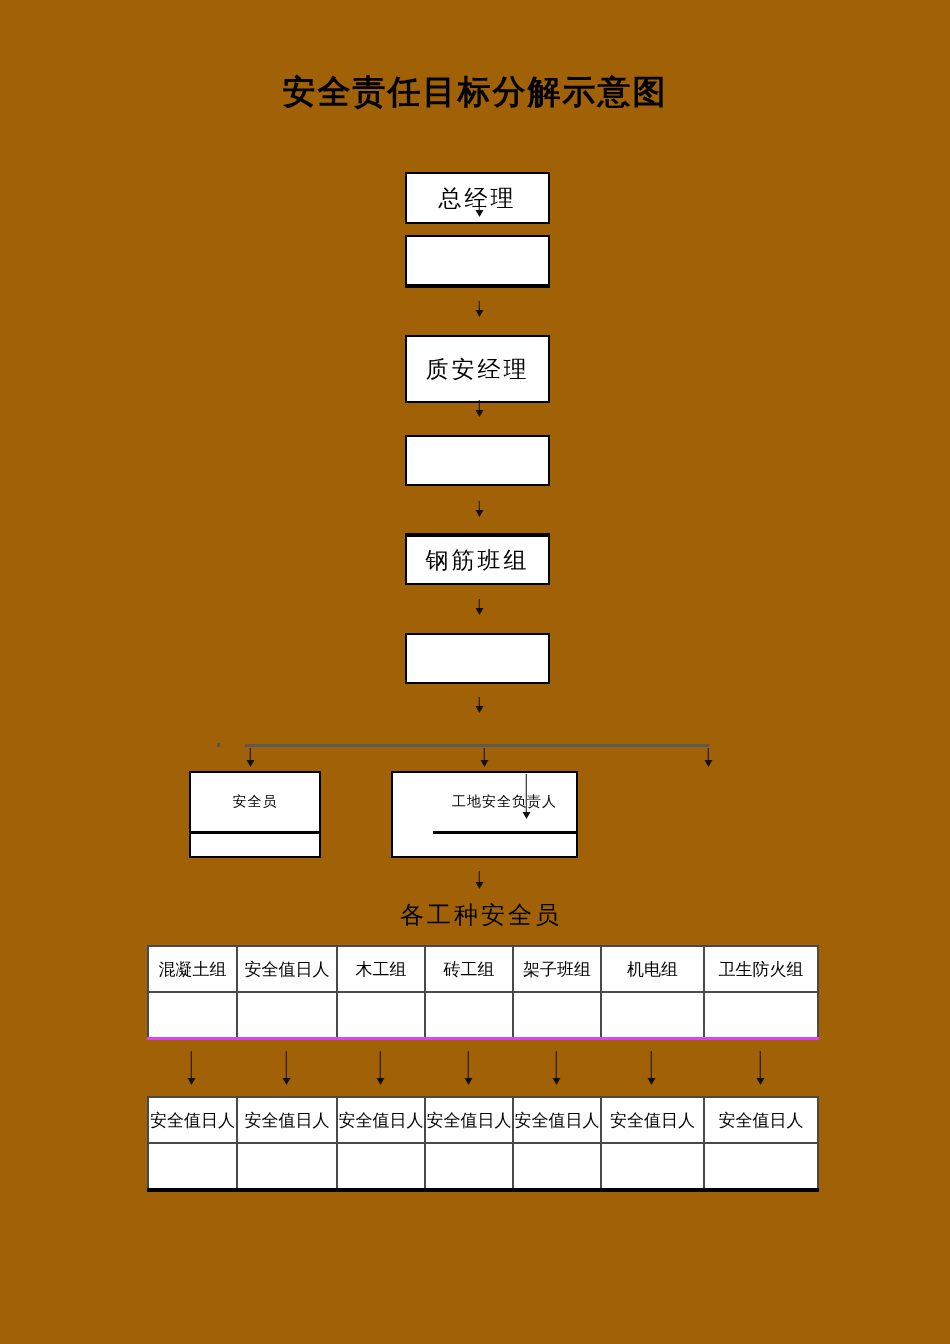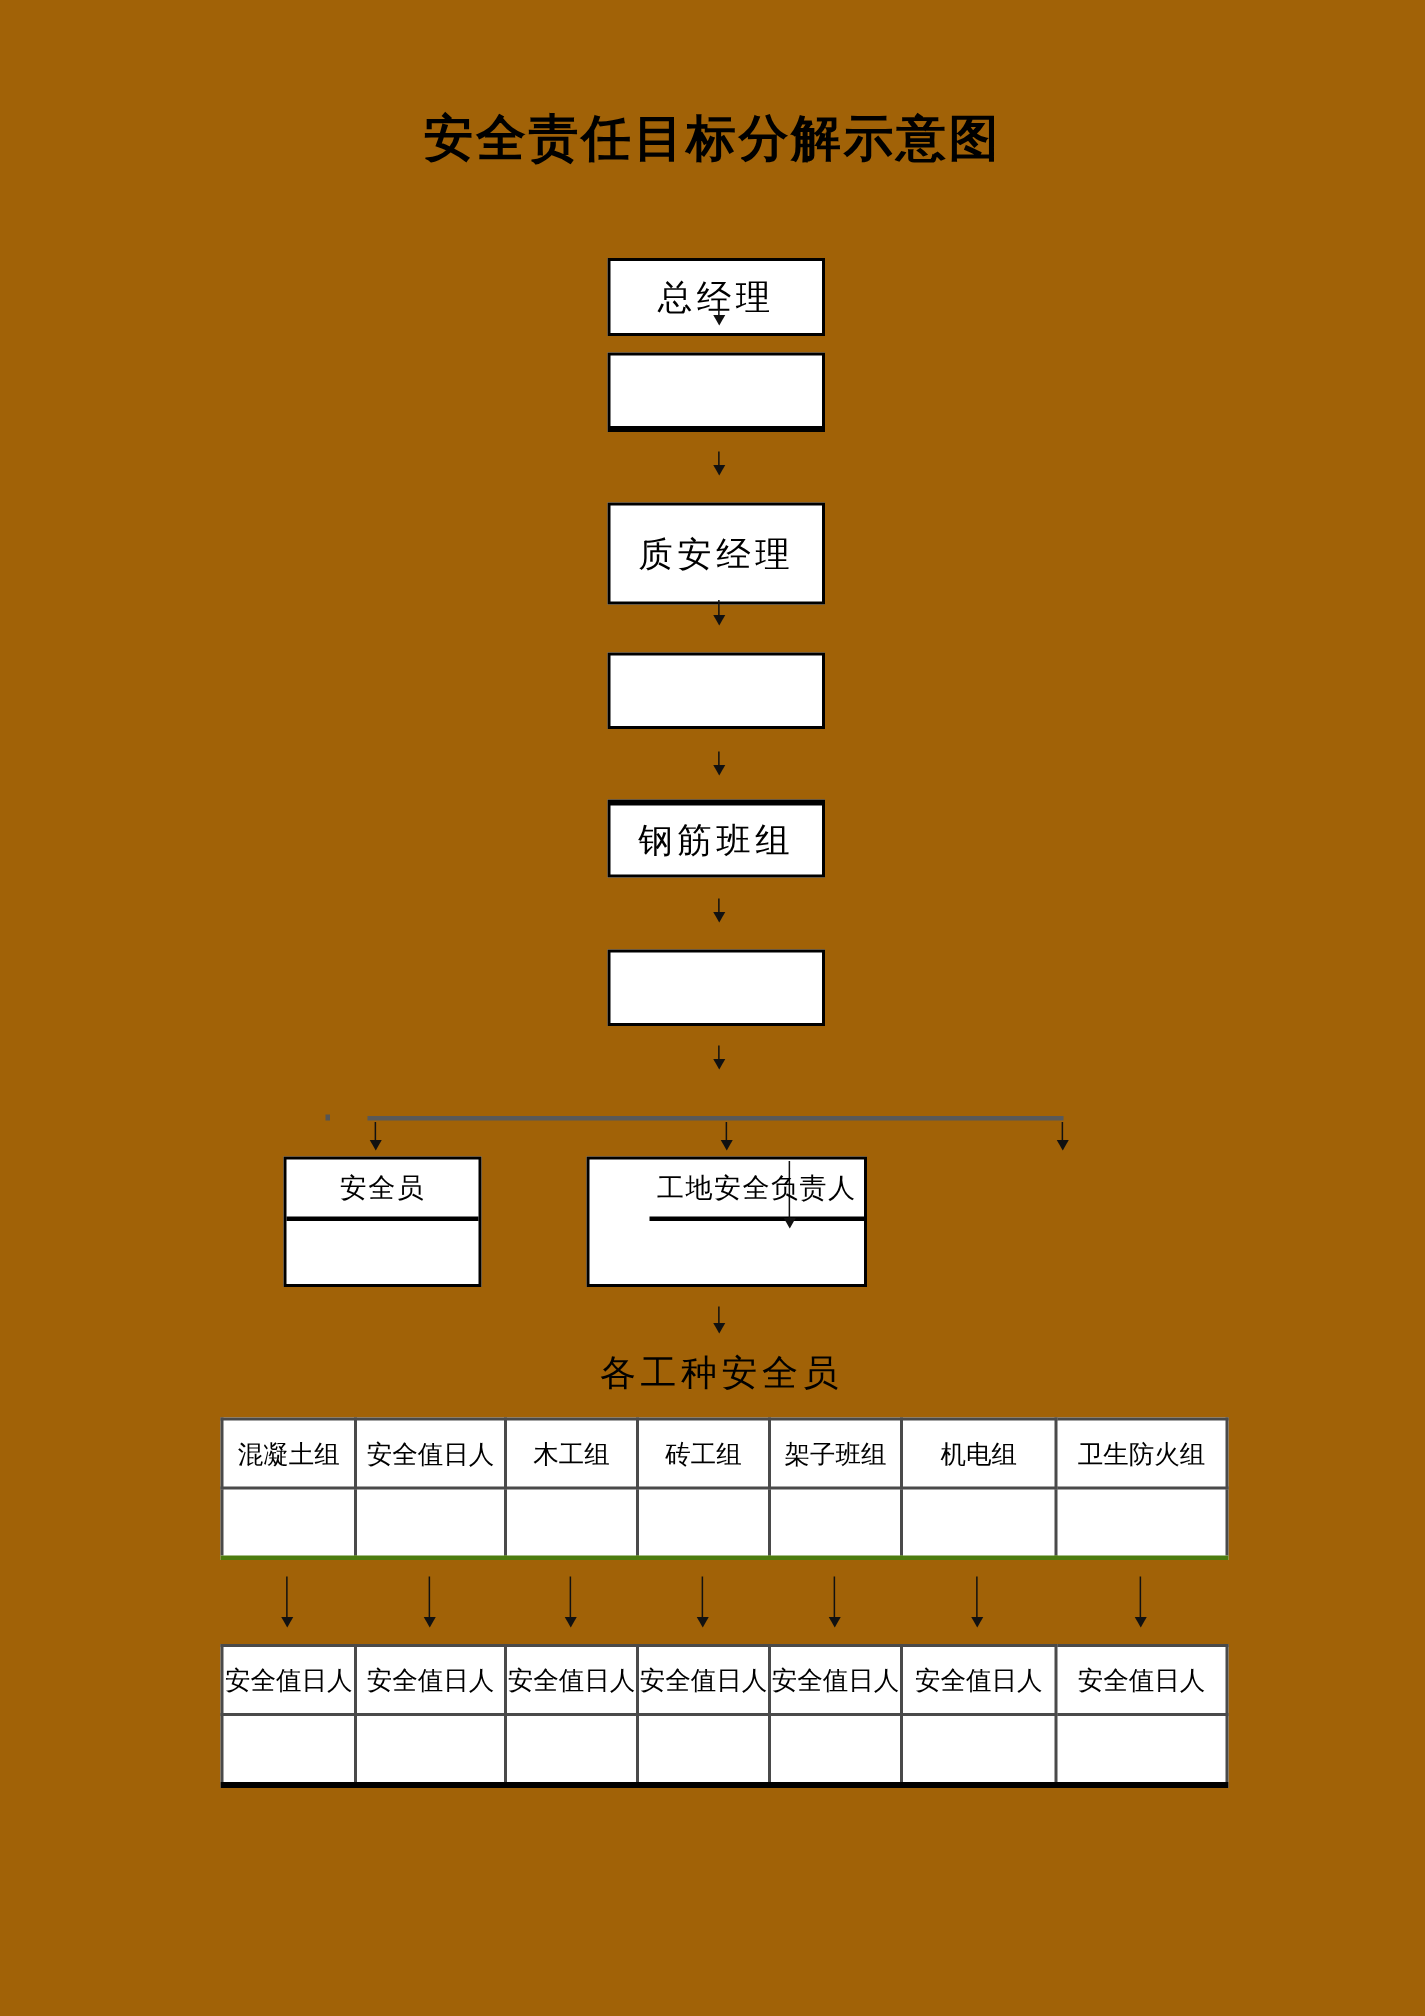--- a/index.html
+++ b/index.html
@@ -34,41 +34,41 @@
     border-top:7px solid #111;
   }
   .hline { position:absolute; left:245px; top:744px; width:464px; height:3px; background:#595959; }
   .dot   { position:absolute; left:217px; top:743px; width:3px; height:4px; background:#555; }
   
   .bbox {
     position:absolute; top:771px; height:87px; box-sizing:border-box;
     border:2px solid #000; background:#fff;
   }
   .bbox-label {
-    position:relative; height:41px; box-sizing:border-box;
+    position:relative; height:61px; box-sizing:border-box;
     border-bottom:3px solid #000;
     display:flex; align-items:center; justify-content:center;
-    font-size:18px; letter-spacing:1px;
+    font-size:14px; letter-spacing:1px;
   }
   .bbox-label .txt { position:relative; z-index:1; }
   .inner-arrow { z-index:0; }
   .section-label {
     position:absolute; top:899px; left:12px; right:0;
     text-align:center; font-size:24px; letter-spacing:3px;
   }
   
   table.grid {
     position:absolute; left:147px; width:670px;
     border-collapse:collapse; table-layout:fixed; background:#fff;
   }
   table.grid td {
     border:2px solid #4a4a4a; text-align:center; vertical-align:middle;
     font-size:17px; height:44px; padding:0; overflow:hidden; white-space:nowrap;
   }
-  table.grid.t1 { top:945px; border-bottom:3px solid #4d7c0f; }
+  table.grid.t1 { top:945px; border-bottom:3px solid #d946ef; }
   table.grid.t2 { top:1096px; border-bottom:4px solid #000; }
   table.grid.t1 td.hdr, table.grid.t2 td.hdr { height:44px; }
 </style>
 </head>
 <body>
 
 <div class="page">
 
   <h1 class="title">安全责任目标分解示意图</h1>
 

